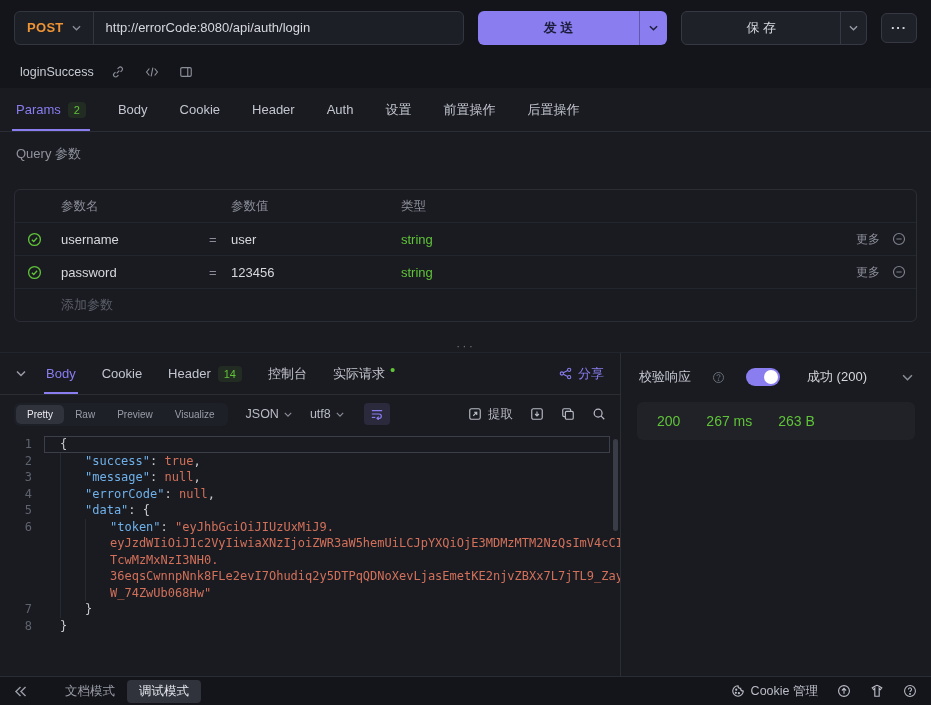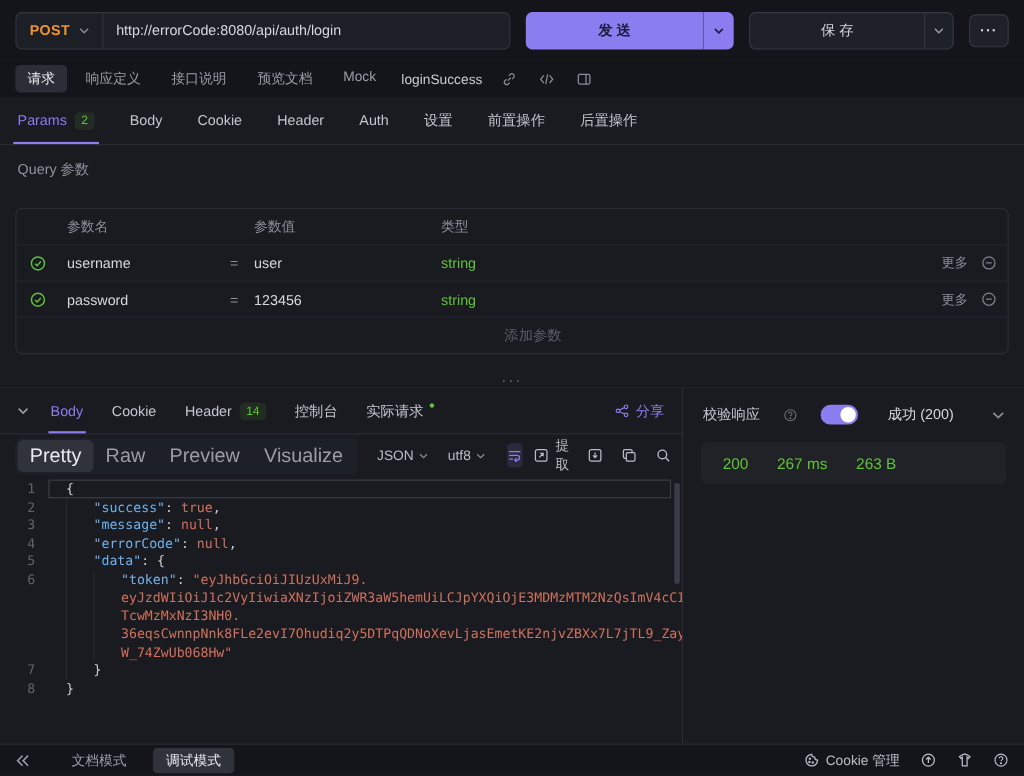--- a/index.html
+++ b/index.html
@@ -70,21 +70,21 @@
   .resptabs{height:42px;display:flex;align-items:center;padding:0 16px;gap:26px;border-bottom:1px solid var(--border);font-size:13px;}
   .collapse-caret{color:var(--muted);cursor:pointer;margin-right:-6px;}
   .resptab{position:relative;height:100%;display:flex;align-items:center;gap:7px;color:#c3c6cf;cursor:pointer;}
   .resptab.active{color:var(--accent);}
   .resptab.active::after{content:"";position:absolute;left:-2px;right:-2px;bottom:0;height:2px;background:var(--accent);}
   .gdot{color:var(--green);font-size:15px;line-height:0;margin-left:-2px;transform:translateY(-4px);}
   .share{margin-left:auto;display:flex;align-items:center;gap:6px;color:var(--accent);cursor:pointer;font-size:13px;}
 
   .viewbar{height:38px;display:flex;align-items:center;padding:0 14px;gap:10px;}
   .viewgroup{display:flex;background:#1e2028;border-radius:6px;padding:2px;}
-  .viewtab{padding:4px 11px;border-radius:5px;color:var(--muted);font-size:18px;cursor:pointer;white-space:nowrap;}
+  .viewtab{padding:4px 11px;border-radius:5px;color:var(--muted);font-size:10px;cursor:pointer;white-space:nowrap;}
   .viewtab.active{background:var(--bg4);color:#e8eaf0;}
   .select{display:flex;align-items:center;gap:5px;color:#b9bcc6;font-size:12.5px;margin-left:8px;cursor:pointer;}
   .wrap-btn{margin-left:10px;width:26px;height:22px;border-radius:4px;background:#2b2a3d;color:var(--accent);display:flex;align-items:center;justify-content:center;cursor:pointer;}
   .viewbar .right{margin-left:auto;display:flex;align-items:center;gap:17px;color:#b9bcc6;}
   .tool{display:flex;align-items:center;gap:6px;font-size:12.5px;cursor:pointer;}
 
   .code{flex:1;position:relative;font-family:"DejaVu Sans Mono","Liberation Mono",monospace;font-size:12px;line-height:16.5px;padding-top:3px;overflow:hidden;}
   .code-line{display:flex;}
   .lnum{width:44px;flex:none;text-align:right;padding-right:12px;color:#5f636e;user-select:none;}
   .line-content{flex:1;display:flex;white-space:pre;padding-left:16px;margin-right:10px;}
@@ -147,27 +147,20 @@
           <svg width="9" height="6" viewBox="0 0 10 6">
             <path d="M1 1l4 4 4-4" stroke="#9a9da8" stroke-width="1.4" fill="none"></path>
           </svg>
         </span>
       </div>
   </div>
   <div class="more-btn">···</div>
 </div>
 
 <div class="doctabs">
-  <span id="doc-tabs-slot" style="display: flex; gap: 6px;">
-      <span class="doctab active">请求</span>
-      <span class="doctab">响应定义</span>
-      <span class="doctab">接口说明</span>
-      <span class="doctab">预览文档</span>
-      <span class="doctab">Mock</span>
-    </span>
   <span class="endpoint-name">loginSuccess</span>
   <span class="icon">
       <svg width="14" height="14" viewBox="0 0 16 16" fill="none" stroke="#8b8e99" stroke-width="1.3">
         <path d="M6.5 9.5l3-3M7.5 4.5l1.5-1.5a2.4 2.4 0 013.4 3.4L10.9 7.9M5.1 8.1L3.6 9.6a2.4 2.4 0 003.4 3.4l1.5-1.5"></path>
       </svg>
     </span>
   <span class="icon">
       <svg width="14" height="14" viewBox="0 0 16 16" fill="none" stroke="#8b8e99" stroke-width="1.3">
         <path d="M5 4L1.8 8 5 12M11 4l3.2 4L11 12M9 3l-2 10"></path>
       </svg>
@@ -255,21 +248,21 @@
         <span class="cell more">更多</span>
         <span class="cell rm">
           <svg width="14" height="14" viewBox="0 0 16 16" fill="none" stroke="currentColor" stroke-width="1.3">
             <circle cx="8" cy="8" r="6.3"></circle>
             <path d="M5 8h6"></path>
           </svg>
         </span>
       </div>
       <div class="prow add">
         <span class="cell chk"></span>
-        <span class="cell" style="grid-column: 2 / 9; text-align: center;">添加参数</span>
+        <span class="cell" style="grid-column: 2 / 9;">添加参数</span>
       </div>
     </div>
 </div>
 
 <div class="splitter">···</div>
 
 <div class="response">
   <div class="resp-left">
     <div class="resptabs">
       <span class="collapse-caret icon">
@@ -450,21 +443,21 @@
       </div>
   </div>
 </div>
 
 <div class="bottombar">
   <span class="icon collapse-left">
       <svg width="13" height="11" viewBox="0 0 14 12" fill="none" stroke="currentColor" stroke-width="1.5">
         <path d="M7 1L2 6l5 5M12.5 1l-5 5 5 5"></path>
       </svg>
     </span>
-  <span id="modes-slot" style="display:flex;gap:12px;">
+  <span id="modes-slot" style="display:flex;gap:0;">
       <span class="mode">文档模式</span>
       <span class="mode active">调试模式</span>
     </span>
   <div class="right">
     <span class="cookie-mgr">
       <span class="icon">
           <svg width="14" height="14" viewBox="0 0 16 16" fill="none" stroke="currentColor" stroke-width="1.3">
             <path d="M14 8A6 6 0 118 2c0 1.7 1.3 3 3 3 0 1.7 1.3 3 3 3z"></path>
             <circle cx="6" cy="6.5" r="0.6" fill="currentColor"></circle>
             <circle cx="9" cy="10.5" r="0.6" fill="currentColor"></circle>

